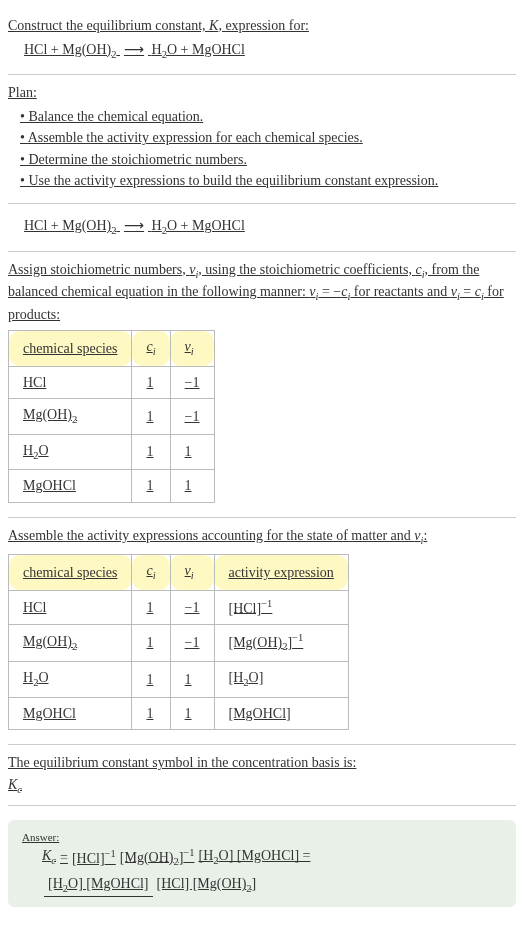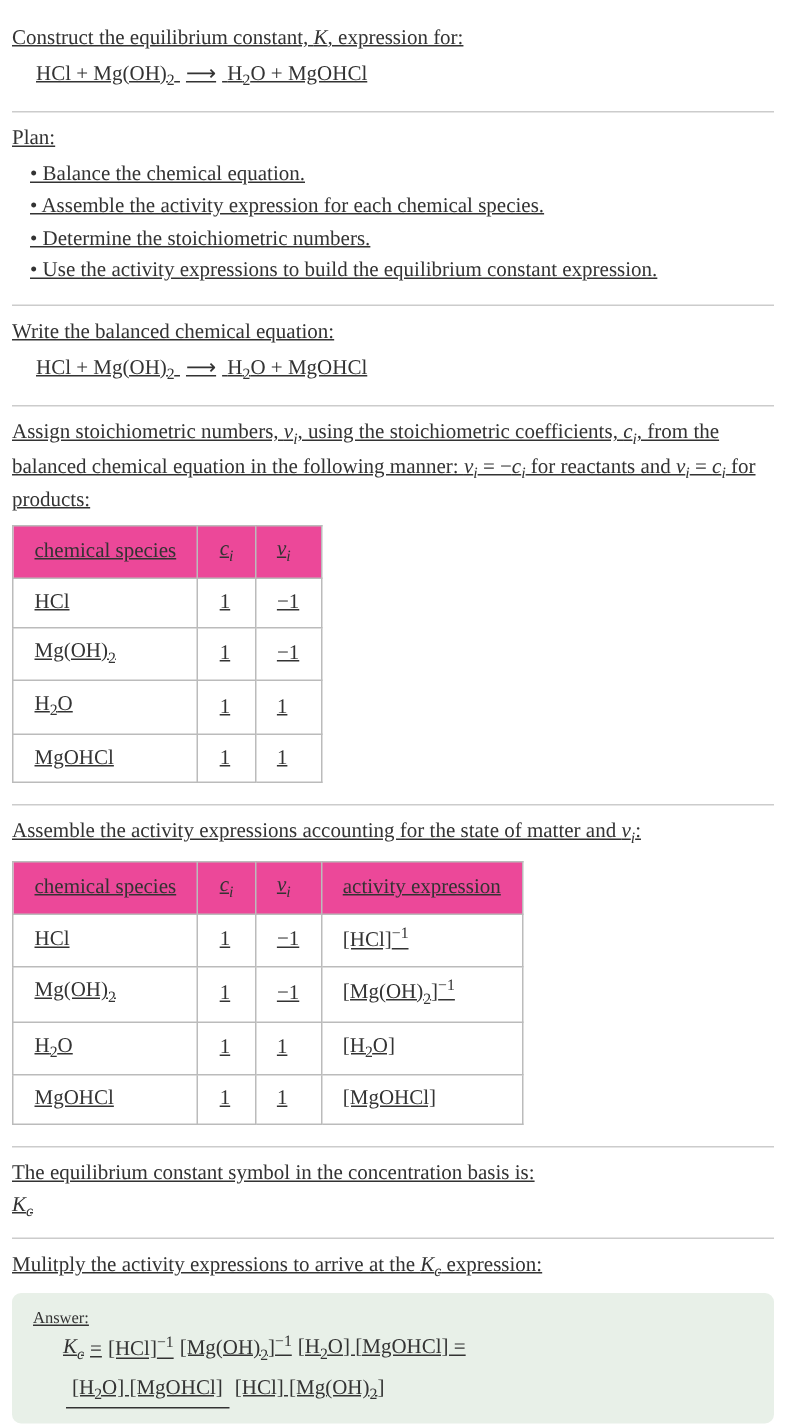--- a/index.html
+++ b/index.html
@@ -36,21 +36,22 @@
       border-collapse: collapse;
       margin: 6px 0;
     }
     td, th {
       border: 1px solid #bbb;
       padding: 6px 14px;
       text-align: left;
       font-weight: normal;
     }
     th {
-      background: #ec4899;
+      background: #fef9c3;
+      border-radius: 11px;
     }
     td.center, th.center {
       text-align: left;
     }
     .answer-box {
       background: #e8f0e8;
       border-radius: 6px;
       padding: 10px 14px;
       margin-top: 6px;
     }
@@ -114,21 +115,20 @@
   <div>Plan:</div>
   <div class="bullet-list">
     <div class="bullet-item">• Balance the chemical equation.</div>
     <div class="bullet-item">• Assemble the activity expression for each chemical species.</div>
     <div class="bullet-item">• Determine the stoichiometric numbers.</div>
     <div class="bullet-item">• Use the activity expressions to build the equilibrium constant expression.</div>
   </div>
 </div>
 
 <div class="section">
-  <div>Write the balanced chemical equation:</div>
   <div class="equation">
     <span>HCl + Mg(OH)</span><sub>2</sub>
     <span class="arrow">⟶</span>
     <span>H</span><sub>2</sub><span>O + MgOHCl</span>
   </div>
 </div>
 
 <div class="section">
   <div>
     <span>Assign stoichiometric numbers, </span><span class="italic">ν</span><sub class="italic">i</sub><span>, using the stoichiometric coefficients, </span><span class="italic">c</span><sub class="italic">i</sub><span>, from the balanced chemical equation in the following manner: </span><span class="italic">ν</span><sub class="italic">i</sub><span> = −</span><span class="italic">c</span><sub class="italic">i</sub><span> for reactants and </span><span class="italic">ν</span><sub class="italic">i</sub><span> = </span><span class="italic">c</span><sub class="italic">i</sub><span> for products:</span>
@@ -205,23 +205,20 @@
 </div>
 
 <div class="section">
   <div>The equilibrium constant symbol in the concentration basis is:</div>
   <div class="kc-symbol">
     <span>K</span><sub>c</sub>
   </div>
 </div>
 
 <div class="section">
-  <div>
-    <span>Mulitply the activity expressions to arrive at the </span><span class="italic">K</span><sub class="italic">c</sub><span> expression:</span>
-  </div>
   <div class="answer-box">
     <div class="answer-label">Answer:</div>
     <div class="formula-line">
       <span><span class="italic">K</span><sub class="italic">c</sub></span>
       <span> = </span>
       <span><span>[HCl]</span><sup>−1</sup></span>
       <span><span> [Mg(OH)</span><sub>2</sub><span>]</span><sup>−1</sup></span>
       <span><span> [H</span><sub>2</sub><span>O] [MgOHCl] = </span></span>
       <span class="fraction">
         <span class="num"><span>[H</span><sub>2</sub><span>O] [MgOHCl]</span></span>

